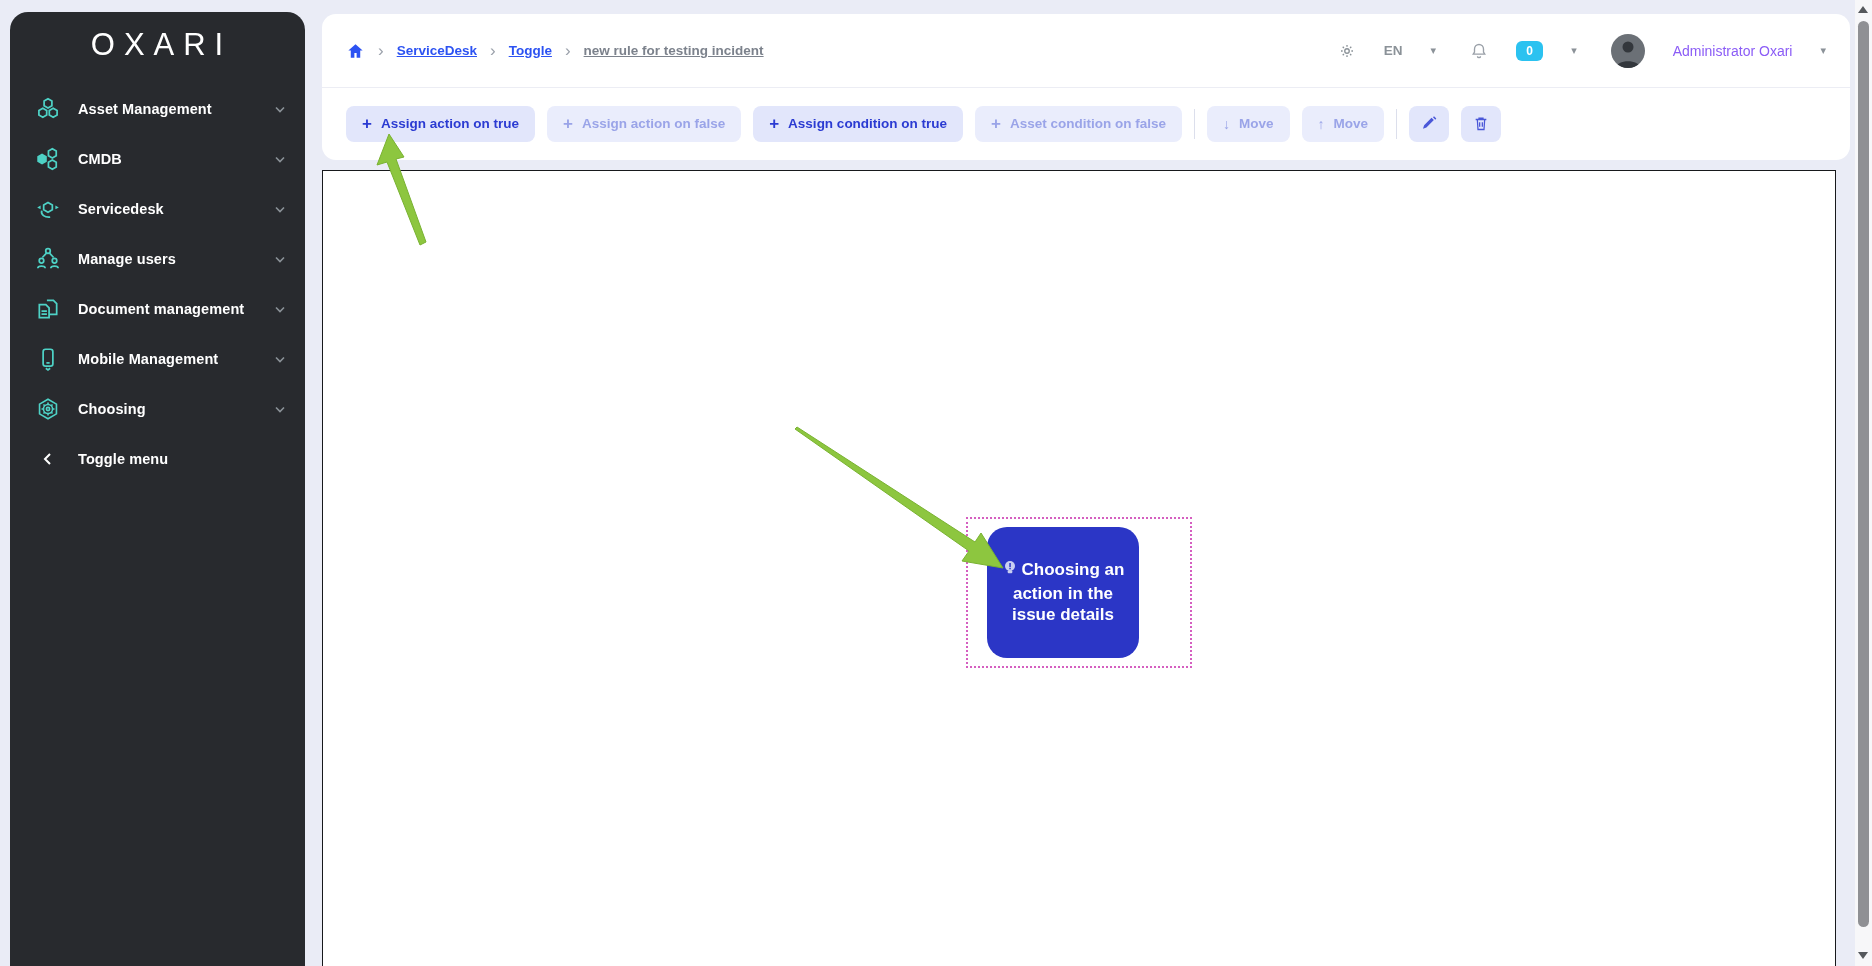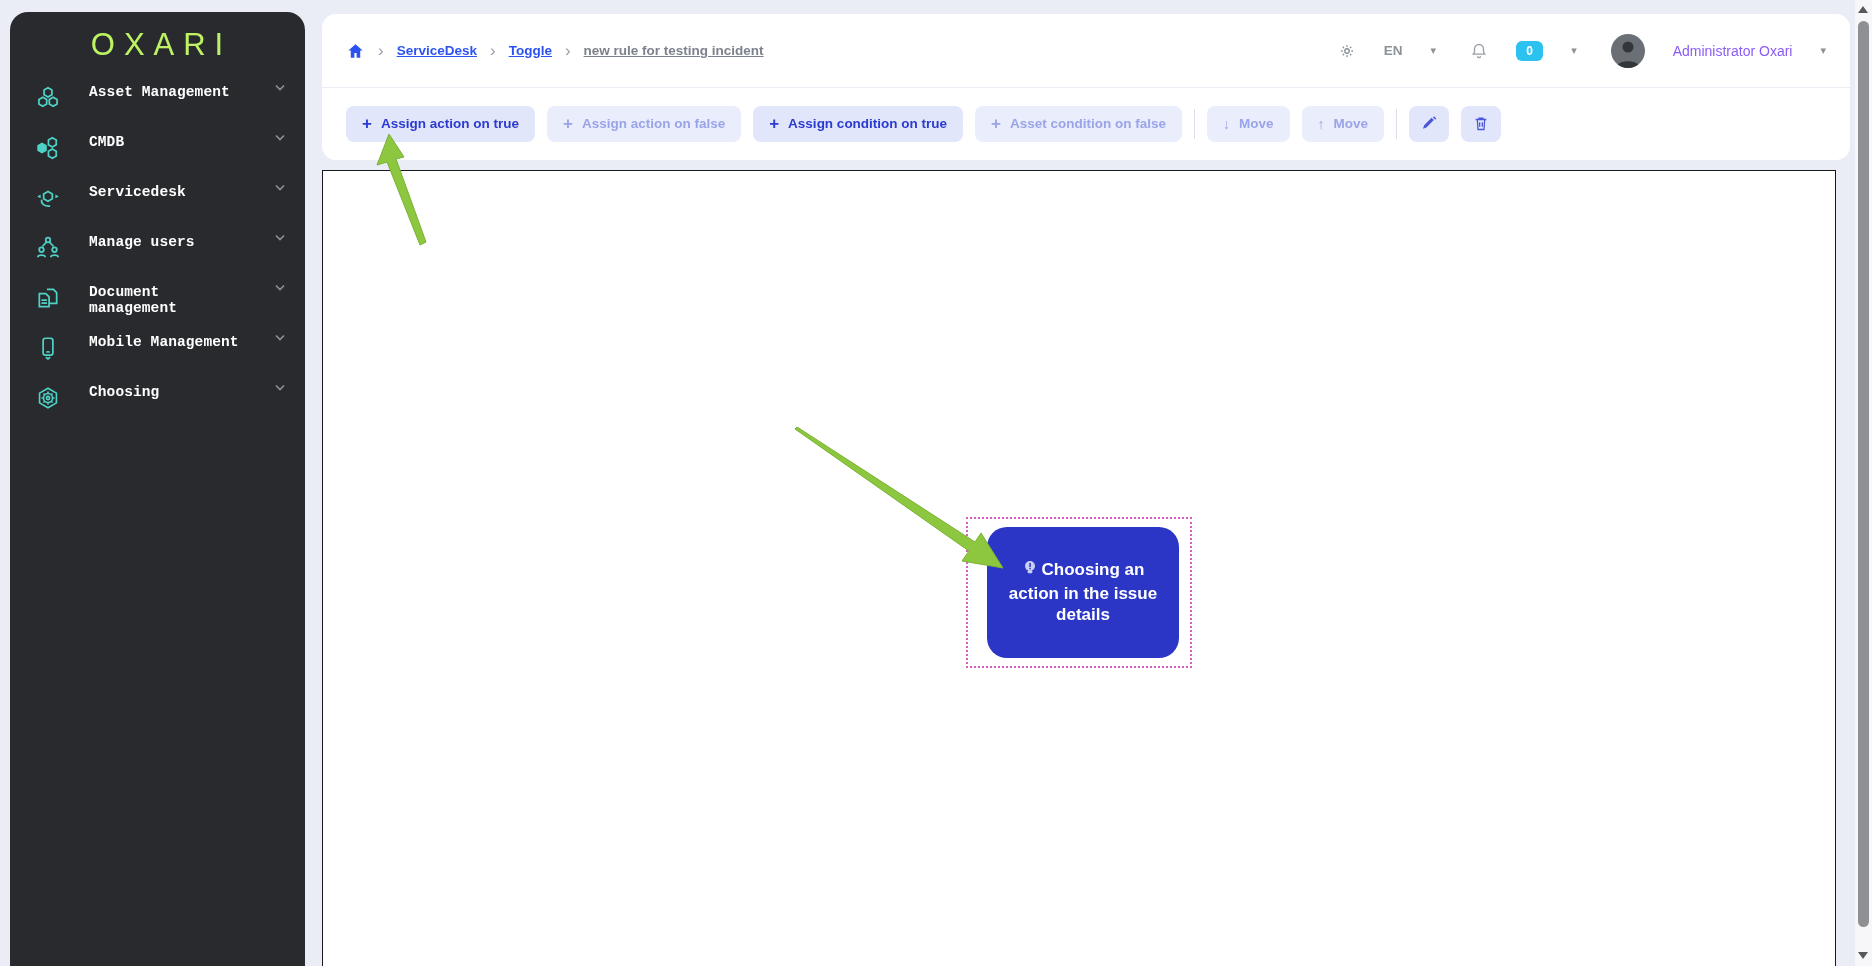--- a/index.html
+++ b/index.html
@@ -3,24 +3,24 @@
 <meta charset="utf-8">
 <style>
   * { margin:0; padding:0; box-sizing:border-box; }
   html,body { width:1872px; height:966px; overflow:hidden; background:#eaecf6;
     font-family:"Liberation Sans", sans-serif; }
 
   
   .sidebar { position:absolute; left:10px; top:12px; bottom:0; width:295px;
     background:#282a2e; border-radius:18px 18px 0 0; z-index:3; }
   .logo { height:66px; display:flex; align-items:center; justify-content:center;
-    color:#bef264; font-size:31px; font-weight:500; letter-spacing:9px; padding-left:8px; }
+    color:#ffffff; font-size:31px; font-weight:500; letter-spacing:9px; padding-left:8px; }
   .menu { padding:6px 10px 0 10px; }
-  .menu-item { height:50px; display:flex; align-items:flex-start; gap:28px;
-    padding:0 10px 0 14px; cursor:pointer; border-radius:8px;font-family:Liberation Mono, monospace; }
+  .menu-item { height:50px; display:flex; align-items:center; gap:17px;
+    padding:0 10px 0 14px; cursor:pointer; border-radius:8px; }
   .mi-icon { width:27px; height:27px; display:flex; align-items:center; justify-content:center; flex:0 0 27px; }
   .mi-label { color:#fff; font-size:14.5px; font-weight:700; letter-spacing:.1px; }
   .mi-chev { margin-left:auto; display:flex; align-items:center; }
   .toggle-item .mi-label { font-weight:700; }
 
   
   .card { position:absolute; left:322px; top:14px; width:1528px; height:146px;
     background:#fff; border-radius:14px; z-index:2; }
   .row1 { height:74px; display:flex; align-items:center; padding:0 24px;
     border-bottom:1px solid #ecedf4; }
@@ -46,21 +46,21 @@
   .plus { font-size:17px; font-weight:700; line-height:1; }
   .mv-arrow { font-size:14px; line-height:1; }
   .tb-divider { width:1px; height:30px; background:#dcdfec; }
   .icon-btn { width:40px; justify-content:center; padding:0; }
 
   
   .canvas { position:absolute; left:322px; top:170px; width:1514px; height:801px;
     background:#fff; border:1px solid #17191c; z-index:1; }
   .node-selection { position:absolute; left:966px; top:517px; width:226px; height:151px;
     border:2px dotted #d55fc0; z-index:4; }
-  .flow-node { position:absolute; left:987px; top:527px; width:192px; height:131px;
+  .flow-node { position:absolute; left:987px; top:527px; width:152px; height:131px;
     background:#2b36c6; border-radius:20px; display:flex; align-items:center; justify-content:center;
     text-align:center; padding:20px 14px; z-index:4; cursor:pointer; }
   .node-text { color:#fff; font-size:17px; font-weight:700; line-height:1.28; }
   .bulb { display:inline-block; vertical-align:-2px; margin-right:4px; }
 
   .overlay { position:absolute; left:0; top:0; width:1872px; height:966px;
     pointer-events:none; z-index:5; }
 
   
   .scrollbar { position:absolute; right:0; top:0; bottom:0; width:17px; background:#f7f7f9;
@@ -191,20 +191,28 @@
         </svg>
         </span>
       <span class="mi-label">Choosing</span>
       <span class="mi-chev">
         <svg width="10" height="7" viewBox="0 0 10 7">
             <polyline points="1,1.5 5,5.5 9,1.5" fill="none" stroke="#8b9298" stroke-width="1.6"></polyline>
           </svg>
         </span>
     </div>
 
+    <div class="menu-item toggle-item">
+      <span class="mi-icon">
+        <svg width="16" height="16" viewBox="0 0 16 16">
+            <polyline points="10,3 5,8 10,13" fill="none" stroke="#ffffff" stroke-width="2"></polyline>
+          </svg>
+        </span>
+      <span class="mi-label">Toggle menu</span>
+    </div>
 
   </div>
 </div>
 
 <div class="card">
   <div class="row1">
     <div class="crumbs">
       <span style="display:flex;cursor:pointer;">
         <svg width="19" height="18" viewBox="0 0 24 24" fill="#2c52f2">
             <path d="M12 3l9.5 8.2h-3.2V21h-4.8v-6.2h-3V21H5.7v-9.8H2.5z"></path>

